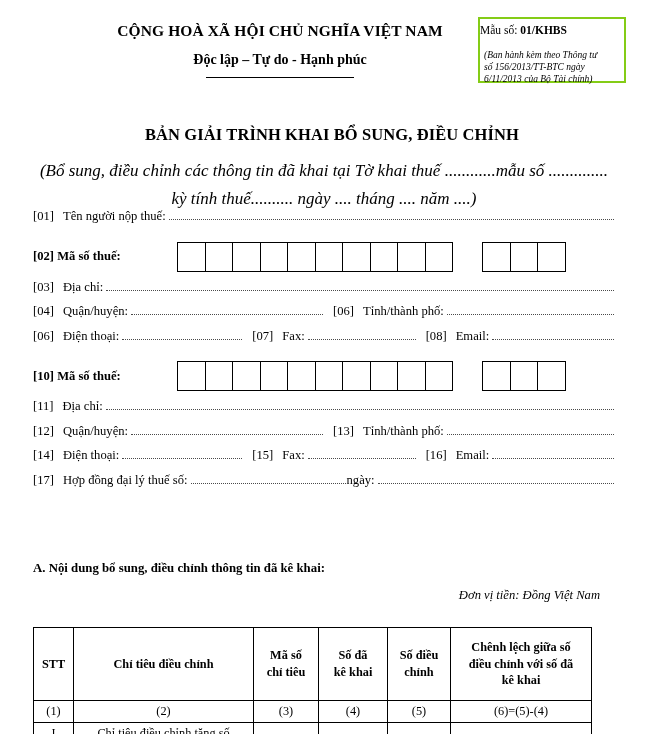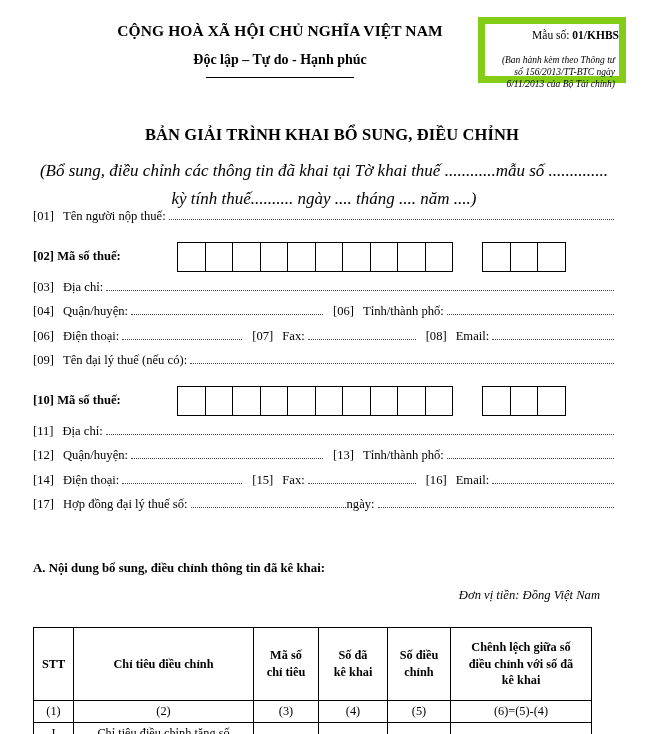--- a/index.html
+++ b/index.html
@@ -55,23 +55,23 @@
     background: #000;
     margin: 9px auto 0 auto;
   }
 
   .form-code-box {
     position: absolute;
     left: 478px;
     top: -5px;
     width: 148px;
     height: 66px;
-    border: 7px solid #84cc16;
+    border: 2px solid #84cc16;
     box-sizing: border-box;
-    text-align: right;
+    text-align: left;
     padding-top: 5px;
   }
   .form-code-title {
     font-size: 11.5px;
     font-weight: bold;
   }
   .form-code-title .label-norm { font-weight: normal; }
   .form-code-sub {
     font-size: 9.5px;
     font-style: italic;
@@ -305,26 +305,20 @@
       <span class="gapL"></span>
       <span class="lab">Fax:</span>
       <span class="dots w-fax"></span>
       <span class="gapL"></span>
       <span class="lab b">[08]</span>
       <span class="gapL"></span>
       <span class="lab">Email:</span>
       <span class="dots"></span>
     </div>
 
-    <div class="frow row-h">
-      <span class="lab b">[09]</span>
-      <span class="gapL"></span>
-      <span class="lab b">Tên đại lý thuế (nếu có):</span>
-      <span class="dots"></span>
-    </div>
 
     <div class="row-mst">
       <span class="mst-label">
         <span>[10]</span>
         <span>Mã số thuế:</span>
       </span>
       <span class="boxes">
         <span class="cell"></span>
         <span class="cell"></span>
         <span class="cell"></span>

